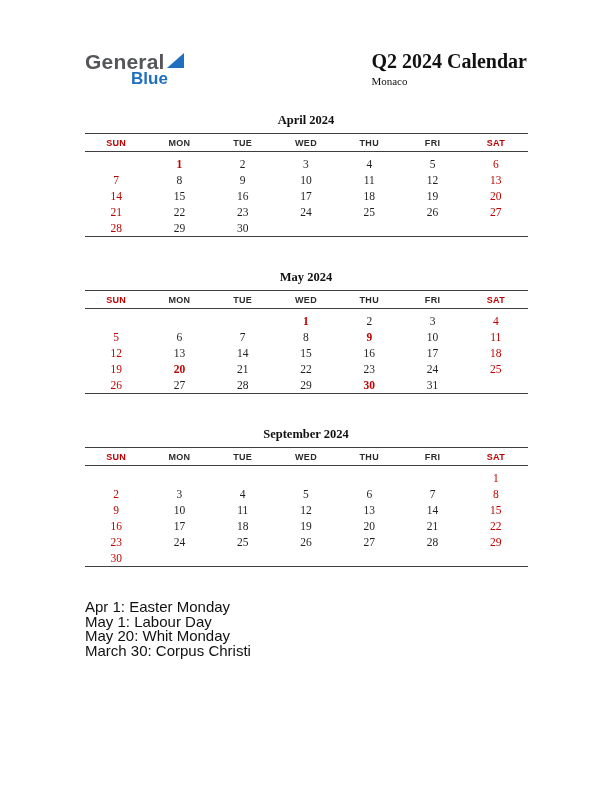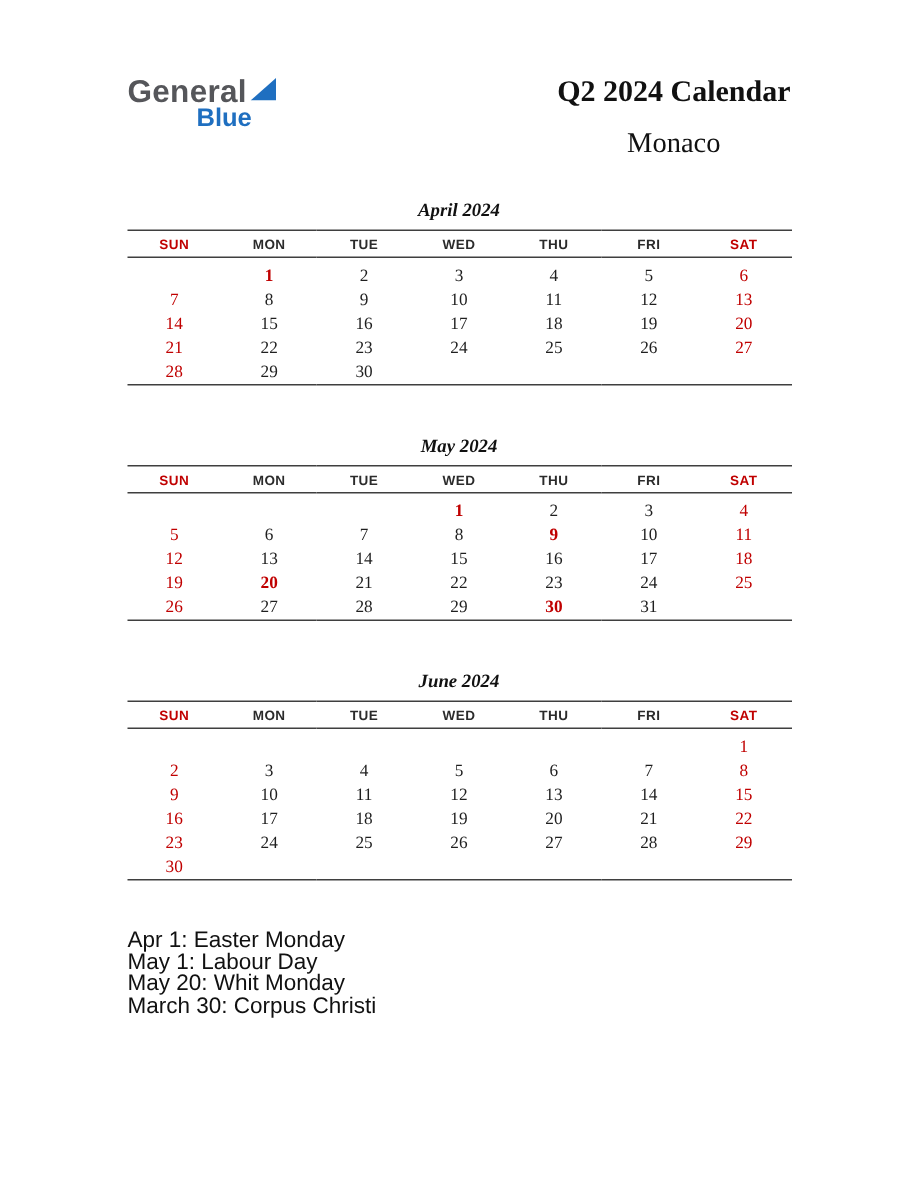--- a/index.html
+++ b/index.html
@@ -40,50 +40,49 @@
     margin-bottom: 1px;
   }
   .logo-line2 {
     font-weight: bold;
     font-size: 17px;
     color: var(--blue, #1f6fc0);
     margin-left: 46px;
     margin-top: -2px;
   }
   .title-block {
-    text-align: center;
+    text-align: left;
     font-family: "Liberation Serif", serif;
   }
   .doc-title {
     font-size: 20px;
     font-weight: bold;
     color: #111111;
     line-height: 1.15;
   }
   .doc-subtitle {
-    font-size: 19px;
+    font-size: 11px;
     color: #111111;
-    margin-top: 12px;
+    margin-top: 2px;
   }
   
   .months {
     width: 443px;
     margin: 26px auto 0 auto;
   }
   .month {
     margin-bottom: 33px;
   }
   .month-title {
     text-align: center;
     font-family: "Liberation Serif", serif;
     font-weight: bold;
     font-size: 12.5px;
     color: #111111;
     margin-bottom: 5px;
-    font-style: italic;
   }
   table.calendar {
     width: 100%;
     border-collapse: collapse;
     table-layout: fixed;
   }
   table.calendar thead tr {
     border-top: 1.3px solid #3f3f3f;
     border-bottom: 1.3px solid #3f3f3f;
   }
@@ -276,21 +275,21 @@
               <td>28</td>
               <td>29</td>
               <td class="holiday">30</td>
               <td>31</td>
               <td></td>
             </tr>
           </tbody>
         </table>
       </div>
       <div class="month">
-        <div class="month-title">June 2024</div>
+        <div class="month-title">September 2024</div>
         <table class="calendar">
           <thead>
             <tr>
               <th class="wkend">SUN</th>
               <th>MON</th>
               <th>TUE</th>
               <th>WED</th>
               <th>THU</th>
               <th>FRI</th>
               <th class="wkend">SAT</th>

